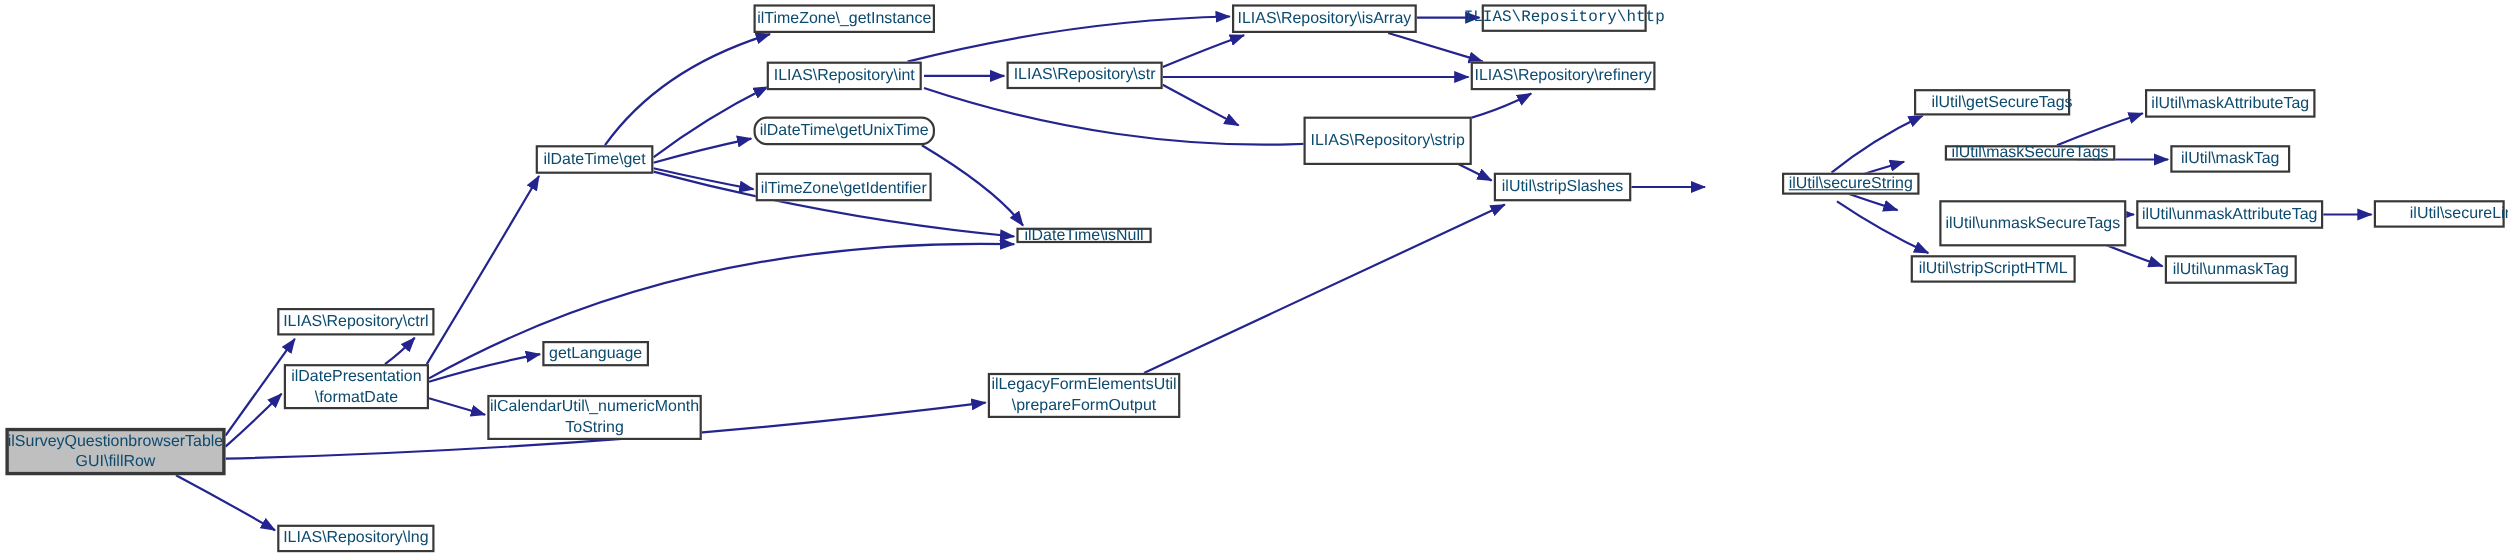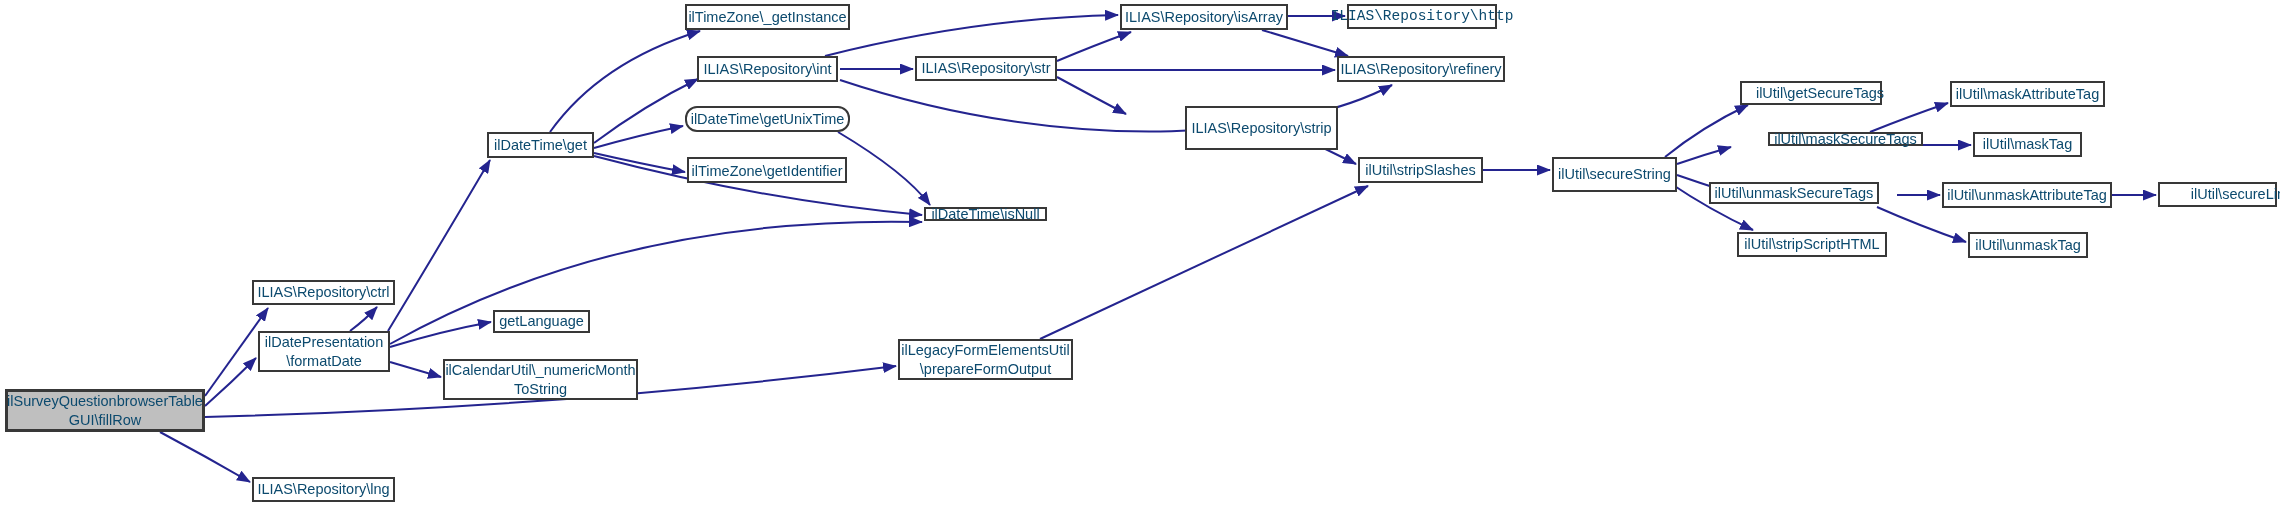--- a/index.html
+++ b/index.html
@@ -147,30 +147,30 @@
       <div class="graph-node" style="left: 1337px; top: 56px; width: 168px; height: 26px;">
         <span>ILIAS\Repository\refinery</span>
       </div>
       <div class="graph-node" style="left: 898px; top: 339px; width: 175px; height: 41px;">
         <span>ilLegacyFormElementsUtil</span>
         <span>\prepareFormOutput</span>
       </div>
       <div class="graph-node" style="left: 1358px; top: 157px; width: 125px; height: 26px;">
         <span>ilUtil\stripSlashes</span>
       </div>
-      <div class="graph-node" style="left: 1552px; top: 157px; width: 125px; height: 35px;">
+      <div class="graph-node" style="left: 1620px; top: 157px; width: 125px; height: 20px; text-decoration: underline;">
         <span>ilUtil\secureString</span>
       </div>
       <div class="graph-node" style="left: 1740px; top: 81px; width: 142px; height: 24px; padding-left: 18px;">
         <span>ilUtil\getSecureTags</span>
       </div>
       <div class="graph-node" style="left: 1733px; top: 132px; width: 155px; height: 14px; margin-left: 35px;">
         <span>ilUtil\maskSecureTags</span>
       </div>
-      <div class="graph-node" style="left: 1709px; top: 182px; width: 170px; height: 22px;">
+      <div class="graph-node" style="left: 1763px; top: 182px; width: 170px; height: 42px;">
         <span>ilUtil\unmaskSecureTags</span>
       </div>
       <div class="graph-node" style="left: 1737px; top: 232px; width: 150px; height: 25px; text-align: right;">
         <span>ilUtil\stripScriptHTML</span>
       </div>
       <div class="graph-node" style="left: 1950px; top: 81px; width: 155px; height: 26px;">
         <span>ilUtil\maskAttributeTag</span>
       </div>
       <div class="graph-node" style="left: 1973px; top: 132px; width: 109px; height: 25px;">
         <span>ilUtil\maskTag</span>

